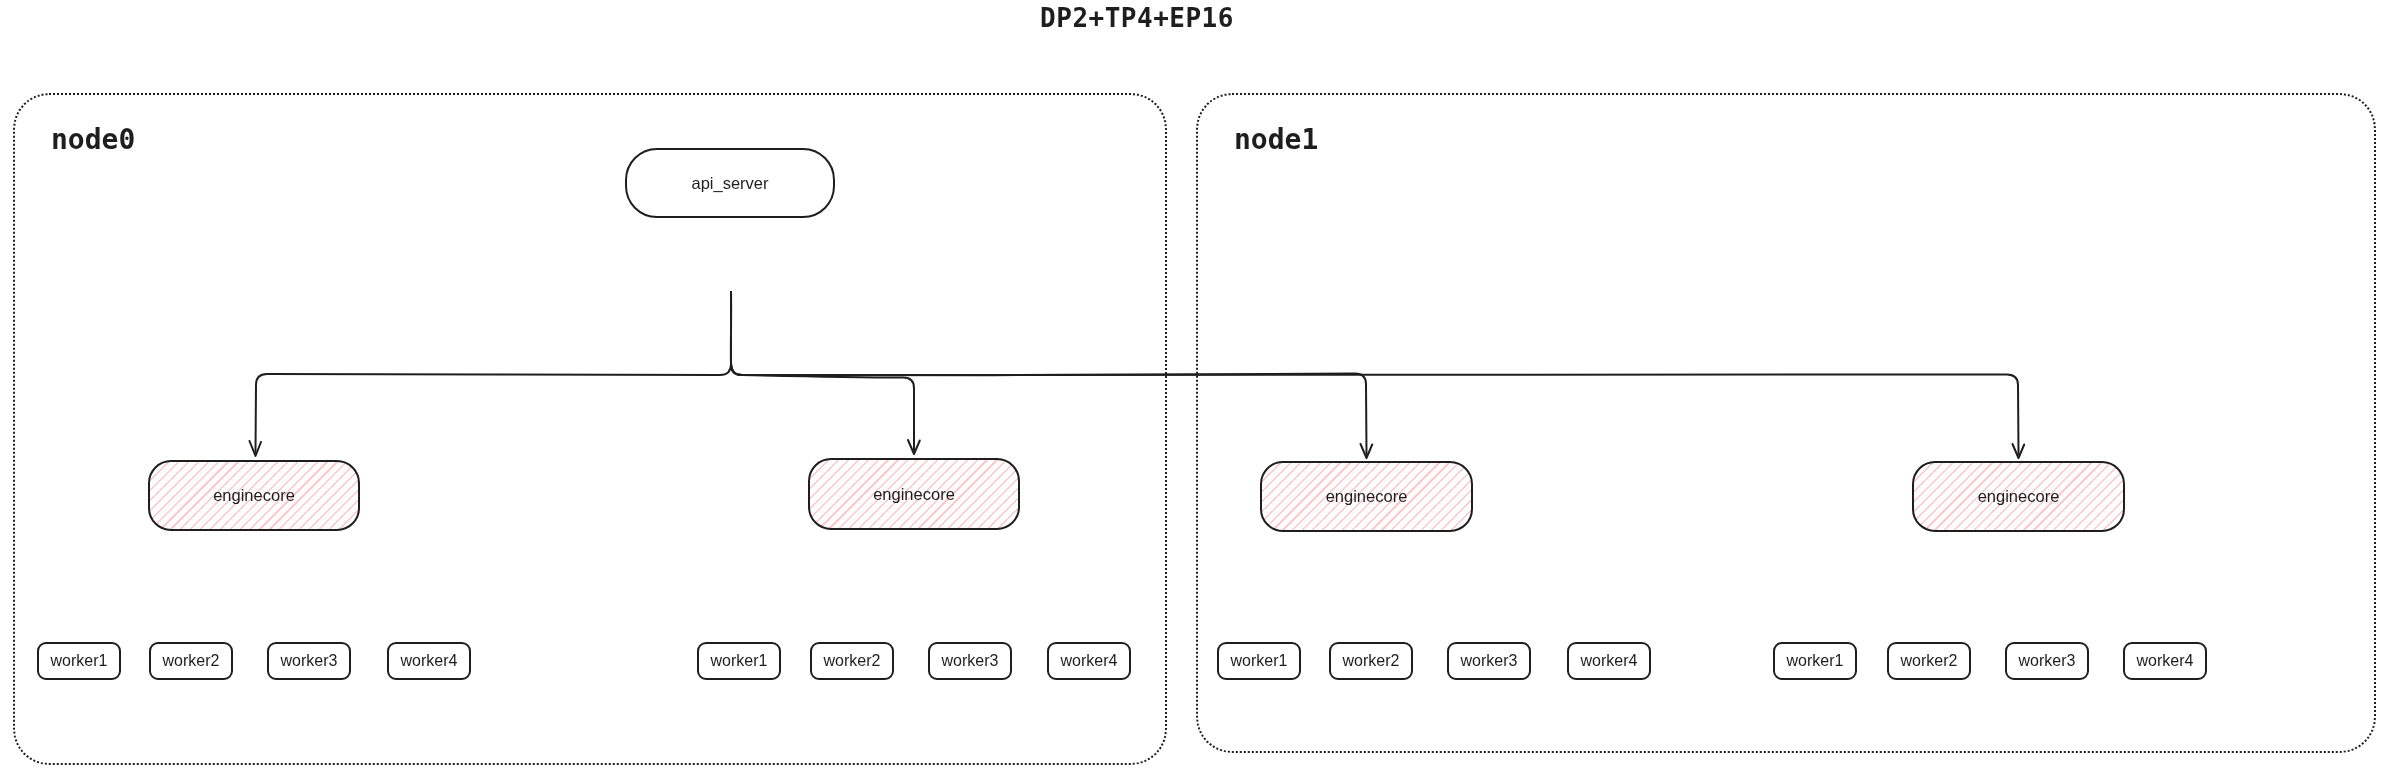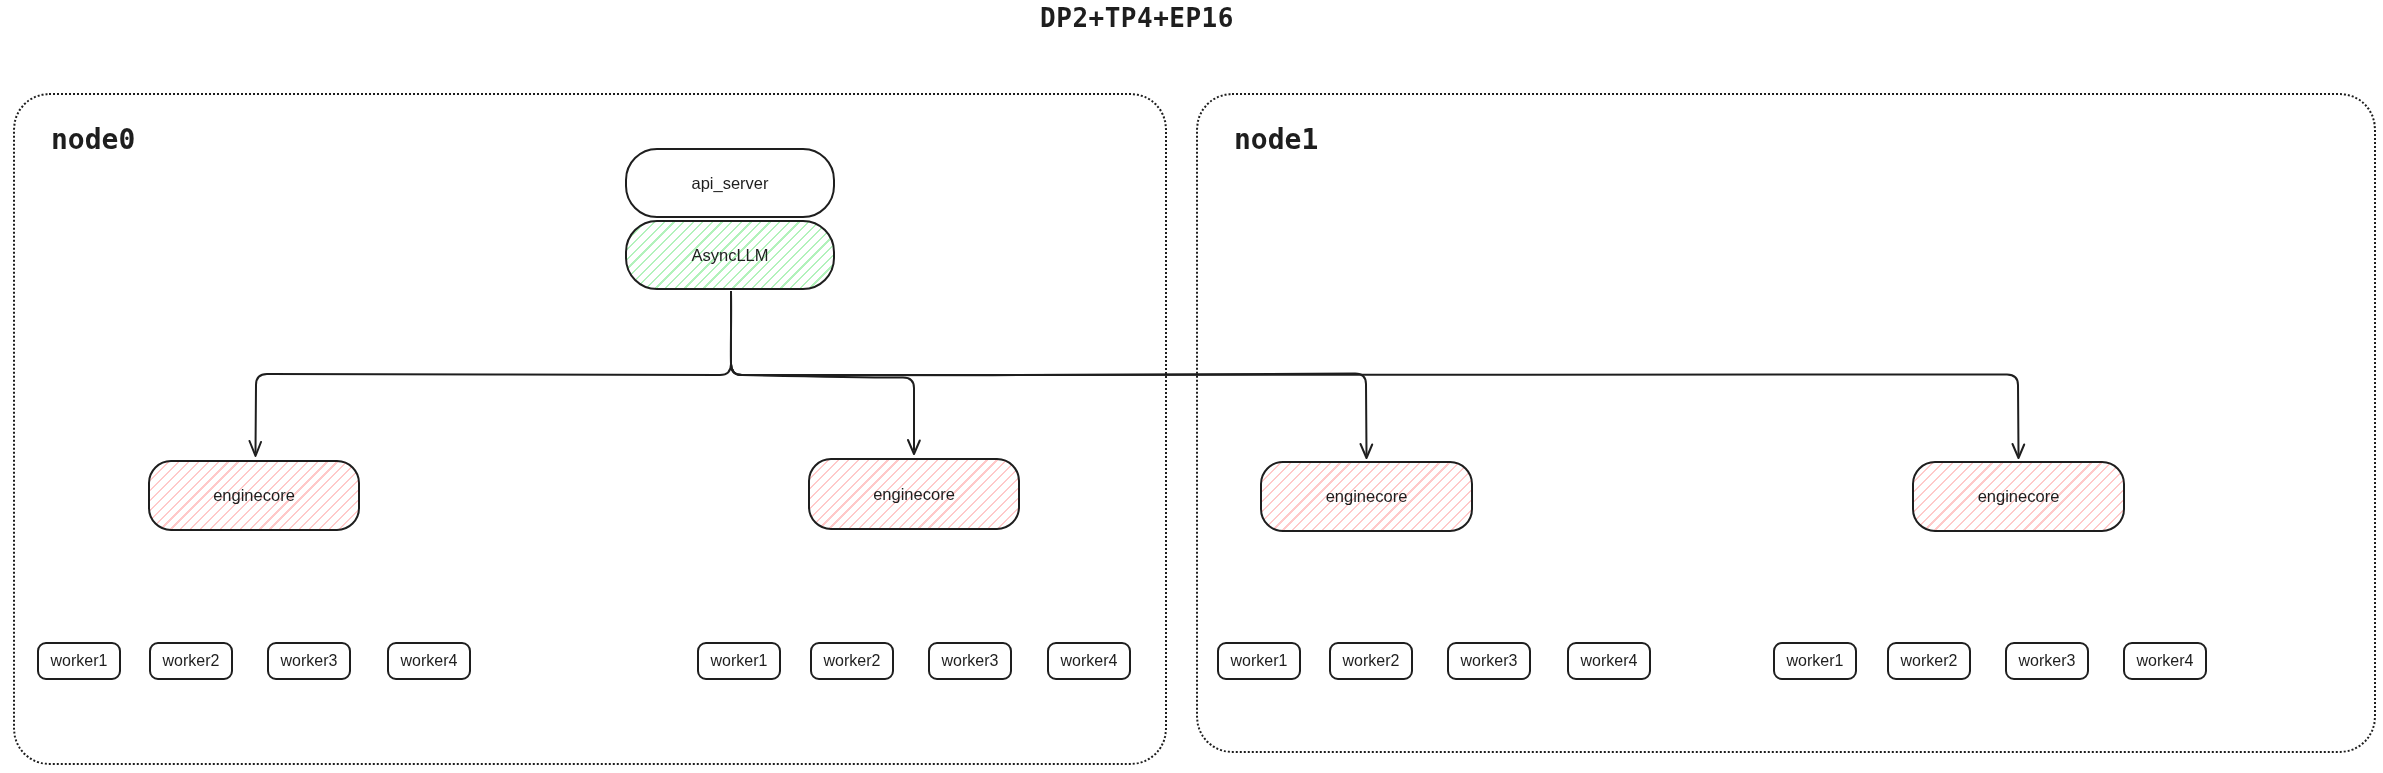--- a/index.html
+++ b/index.html
@@ -123,23 +123,20 @@
     <path d="M 1360.5 444 L 1366.5 458 L 1372.2 444.5"></path>
 
     <path d="M 731 292 L 731 364 Q 731 375 742 375 C 1120 377.2 1690 371.8 2007 374.4 Q 2018 374.5 2018 385 L 2018.5 454"></path>
     <path d="M 2012.5 444 L 2018.5 458 L 2024.2 444.5"></path>
   </svg>
 
   <div class="shape" id="api-server">
     <span>api_server</span>
   </div>
 
-  <div class="shape green-hatch" id="async-llm">
-    <span>AsyncLLM</span>
-  </div>
 
   <div class="shape red-hatch enginecore" id="enginecore-0">
     <span>enginecore</span>
   </div>
   <div class="shape red-hatch enginecore" id="enginecore-1">
     <span>enginecore</span>
   </div>
   <div class="shape red-hatch enginecore" id="enginecore-2">
     <span>enginecore</span>
   </div>

